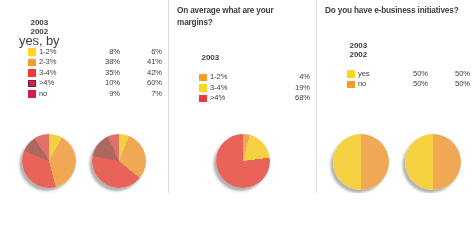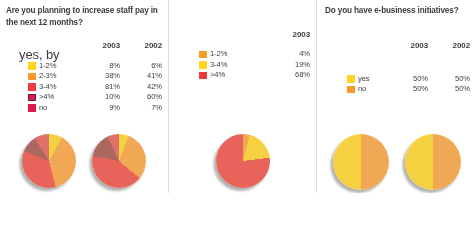--- a/index.html
+++ b/index.html
@@ -35,21 +35,21 @@
     font-weight: bold;
     line-height: 11.5px;
     letter-spacing: -0.15px;
     color: #3d3d3d;
     margin: 0 0 0 0;
     font-stretch: condensed;
   }
 
   .year-head {
     display: flex;
-    flex-direction: row;
+    flex-direction: column;
     justify-content: flex-end;
     font-size: 8px;
     font-weight: bold;
     color: #3d3d3d;
     letter-spacing: -0.1px;
   }
   .year-cell { width: 42px; text-align: right; }
 
   .sub-label {
     font-size: 13px;
@@ -98,21 +98,20 @@
   }
   .p3-pies .pie-wrap { width: 62px; height: 58px; }
   .p3-pies .pie { width: 56px; height: 56px; }
 </style>
 </head>
 <body>
 
 <div class="board">
 
   <div class="panel panel-1">
-    <div class="question">Are you planning to increase staff pay in the next 12 months?</div>
     <div class="year-head" style="margin-top:13px;">
       <div class="year-cell">2003</div>
       <div class="year-cell">2002</div>
     </div>
     <div class="sub-label">yes, by</div>
     <div class="legend-rows">
       <div class="legend-row">
         <span class="swatch" style="background:#FFD520;border:1px solid #FFD520;"></span>
         <span class="lg-label">1-2%</span>
         <span class="val-cell">8%</span>
@@ -120,21 +119,21 @@
       </div>
       <div class="legend-row">
         <span class="swatch" style="background:#F59B28;border:1px solid #F59B28;"></span>
         <span class="lg-label">2-3%</span>
         <span class="val-cell">38%</span>
         <span class="val-cell">41%</span>
       </div>
       <div class="legend-row">
         <span class="swatch" style="background:#EE3A3A;border:1px solid #EE3A3A;"></span>
         <span class="lg-label">3-4%</span>
-        <span class="val-cell">81%</span>
+        <span class="val-cell">35%</span>
         <span class="val-cell">42%</span>
       </div>
       <div class="legend-row">
         <span class="swatch" style="background:#D81B4C;border:1.6px solid #6B2430;"></span>
         <span class="lg-label">&gt;4%</span>
         <span class="val-cell">10%</span>
         <span class="val-cell">60%</span>
       </div>
       <div class="legend-row">
         <span class="swatch" style="background:#D81B4C;border:1px solid #D81B4C;"></span>
@@ -147,20 +146,21 @@
       <div class="pie-wrap">
         <div class="pie" style="background:conic-gradient(#F5D040 0turn 0.08turn,#F0A855 0.08turn 0.46turn,#E8635A 0.46turn 0.81turn,#AC6860 0.81turn 0.91turn,#E0706A 0.91turn 1turn);"></div>
       </div>
       <div class="pie-wrap">
         <div class="pie" style="background:conic-gradient(#F5D040 0turn 0.06turn,#F0A855 0.06turn 0.36turn,#E8635A 0.36turn 0.78turn,#AC6860 0.78turn 0.93turn,#E0706A 0.93turn 1turn);"></div>
       </div>
     </div>
   </div>
 
   <div class="panel panel-2">
+    <div class="question">On average what are your margins?</div>
     <div class="year-head" style="margin-top:24.5px;">
       <div class="year-cell">2003</div>
     </div>
     <div class="legend-rows" style="margin-top:9px;">
       <div class="legend-row">
         <span class="swatch" style="background:#F59B28;border:1px solid #F59B28;"></span>
         <span class="lg-label">1-2%</span>
         <span class="val-cell">4%</span>
       </div>
       <div class="legend-row">
@@ -180,21 +180,21 @@
       </div>
     </div>
   </div>
 
   <div class="panel panel-3">
     <div class="question">Do you have e-business initiatives?</div>
     <div class="year-head" style="margin-top:24.5px;">
       <div class="year-cell">2003</div>
       <div class="year-cell">2002</div>
     </div>
-    <div class="legend-rows" style="margin-top:22px;">
+    <div class="legend-rows" style="margin-top:8px;">
       <div class="legend-row">
         <span class="swatch" style="background:#FFD520;border:1px solid #FFD520;"></span>
         <span class="lg-label">yes</span>
         <span class="val-cell">50%</span>
         <span class="val-cell">50%</span>
       </div>
       <div class="legend-row">
         <span class="swatch" style="background:#F59B28;border:1px solid #F59B28;"></span>
         <span class="lg-label">no</span>
         <span class="val-cell">50%</span>

